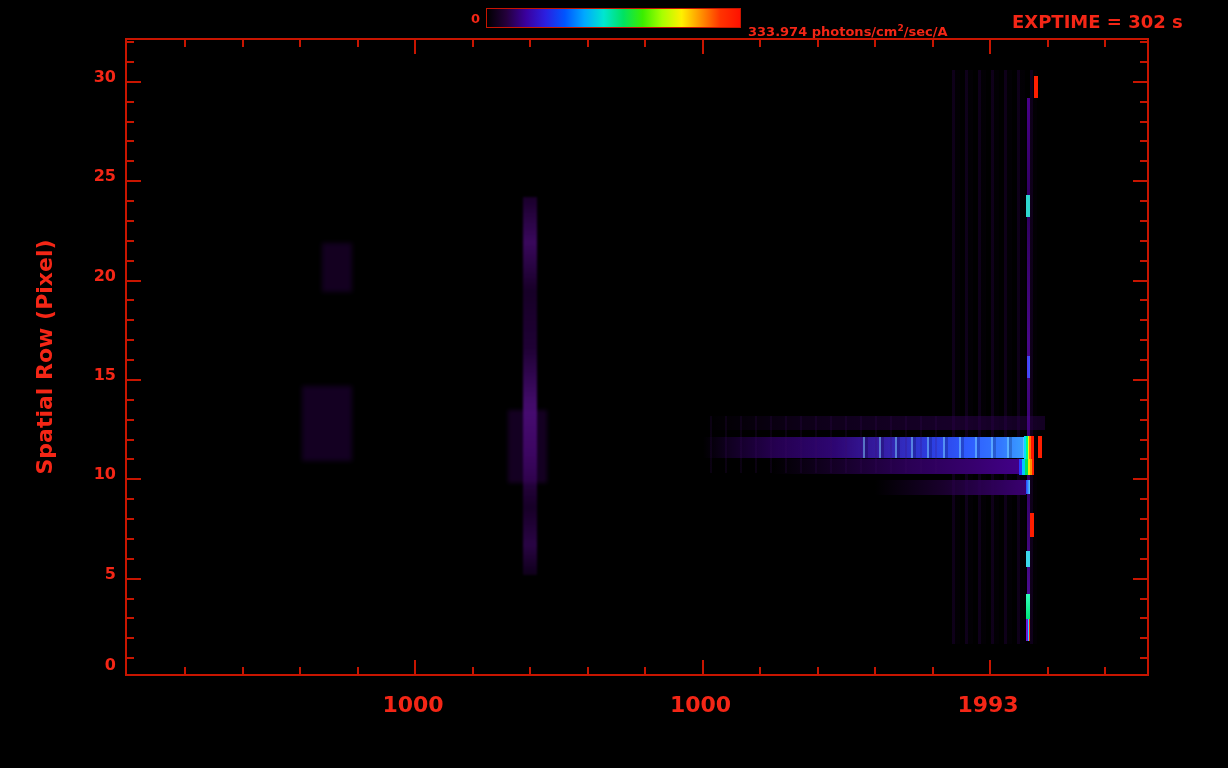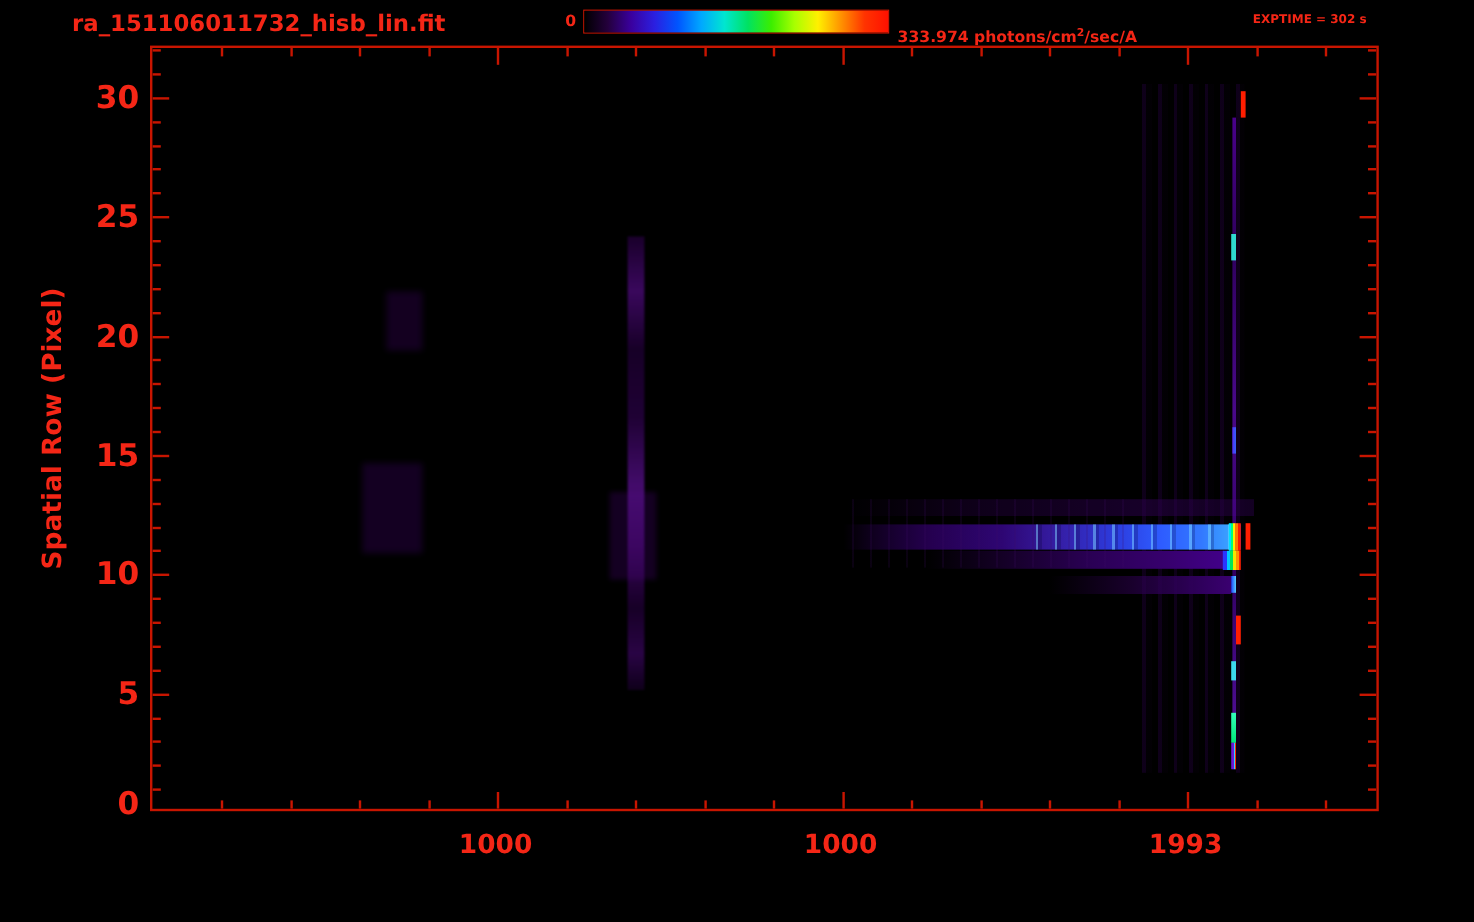--- a/index.html
+++ b/index.html
@@ -8,38 +8,37 @@
     font-family:"DejaVu Sans","Liberation Sans",sans-serif;font-weight:bold;
     --axis:#c81500;--txt:#f42616;
   }
   .abs{position:absolute;}
   #plot-title{left:60px;top:9px;font-size:19px;color:var(--txt);letter-spacing:0px;}
   #colorbar{left:486px;top:8px;width:255px;height:20px;border:1px solid var(--axis);box-sizing:border-box;}
   #colorbar-gradient{width:100%;height:100%;}
   #colorbar-min{left:460px;top:11px;width:20px;text-align:right;font-size:13px;color:var(--txt);}
   #colorbar-max{left:748px;top:23px;font-size:13px;color:var(--txt);}
   #colorbar-max sup{font-size:9px;}
-  #exptime{left:1044px;top:11px;font-size:10px;color:var(--txt);}
+  #exptime{left:1012px;top:11px;font-size:18px;color:var(--txt);}
   #plot-area{
     left:125px;top:38px;width:1024px;height:638px;box-sizing:border-box;
     border:2px solid var(--axis);background:#000;overflow:hidden;
   }
   .feature{position:absolute;}
   .tick{position:absolute;background:var(--axis);}
   .xtick-label{position:absolute;width:140px;text-align:center;top:692px;font-size:22px;color:var(--txt);}
-  .ytick-label{position:absolute;width:80px;text-align:right;font-size:26px;color:var(--txt);}
+  .ytick-label{position:absolute;width:80px;text-align:right;font-size:16px;color:var(--txt);}
   #x-axis-title{left:516px;top:733px;width:240px;text-align:center;font-size:22px;color:var(--txt);}
   #y-axis-title{left:44px;top:357px;font-size:22px;color:var(--txt);white-space:nowrap;
     transform:translate(-50%,-50%) rotate(-90deg);}
 </style>
 </head>
 <body>
 
 <div id="screen" style="--axis: #c81500; --txt: #f42616; background: rgb(0, 0, 0);">
-  <div class="abs" id="plot-title">ra_151106011732_hisb_lin.fit</div>
 
   <div class="abs" id="colorbar-min">0</div>
   <div class="abs" id="colorbar">
     <div id="colorbar-gradient" style="background: linear-gradient(90deg, rgb(0, 0, 0), rgb(36, 0, 60), rgb(58, 0, 158), rgb(43, 31, 224), rgb(0, 85, 255), rgb(0, 168, 255), rgb(0, 230, 208), rgb(0, 226, 98), rgb(59, 238, 0), rgb(168, 255, 0), rgb(255, 240, 0), rgb(255, 145, 0), rgb(255, 51, 0), rgb(255, 17, 0));"></div>
   </div>
   <div class="abs" id="colorbar-max"><span>333.974 photons/cm</span><sup>2</sup><span>/sec/A</span></div>
 
   <div class="abs" id="exptime">EXPTIME = 302 s</div>
 
   <div class="abs" id="plot-area">

